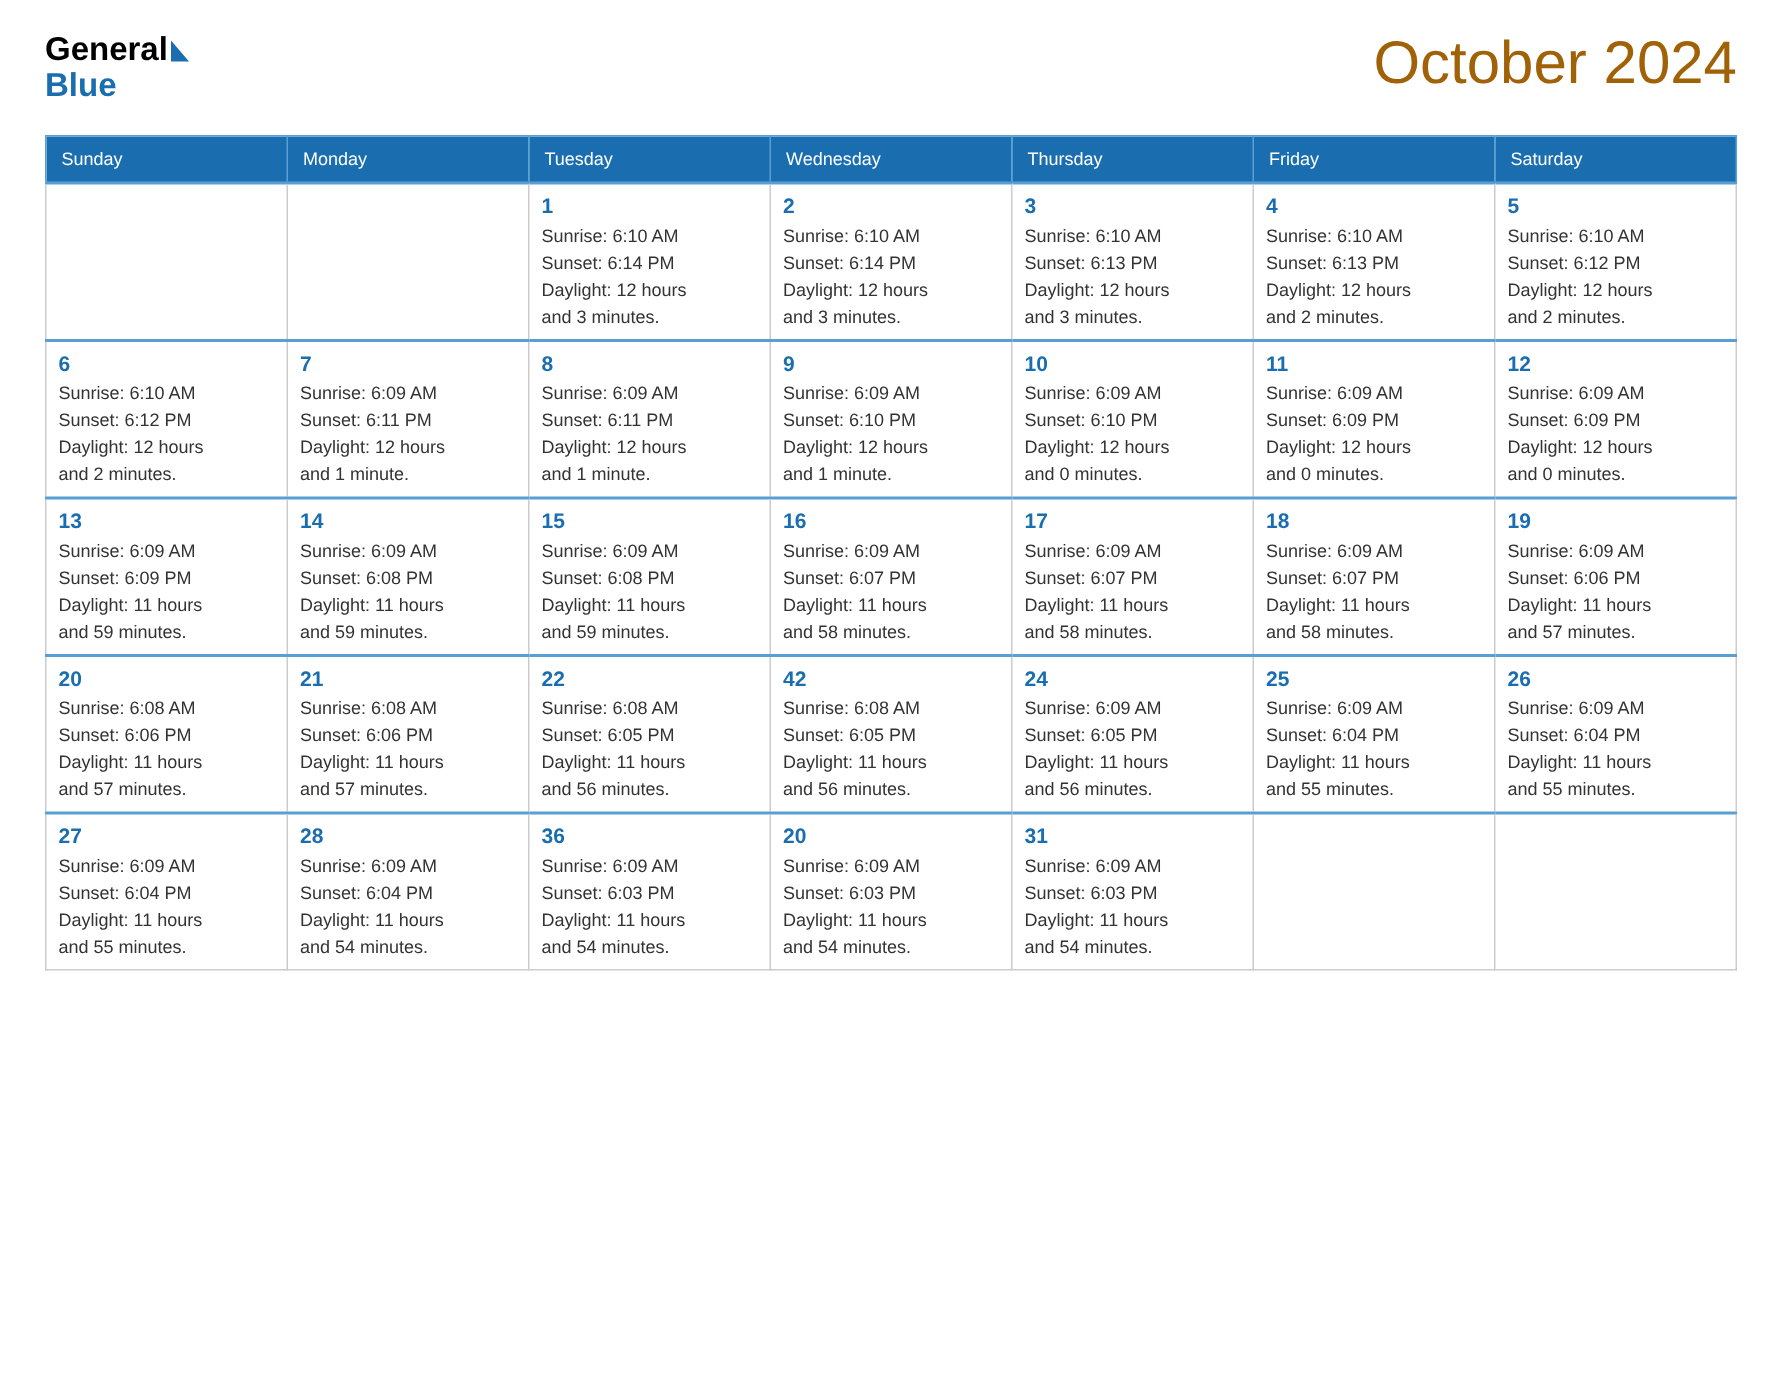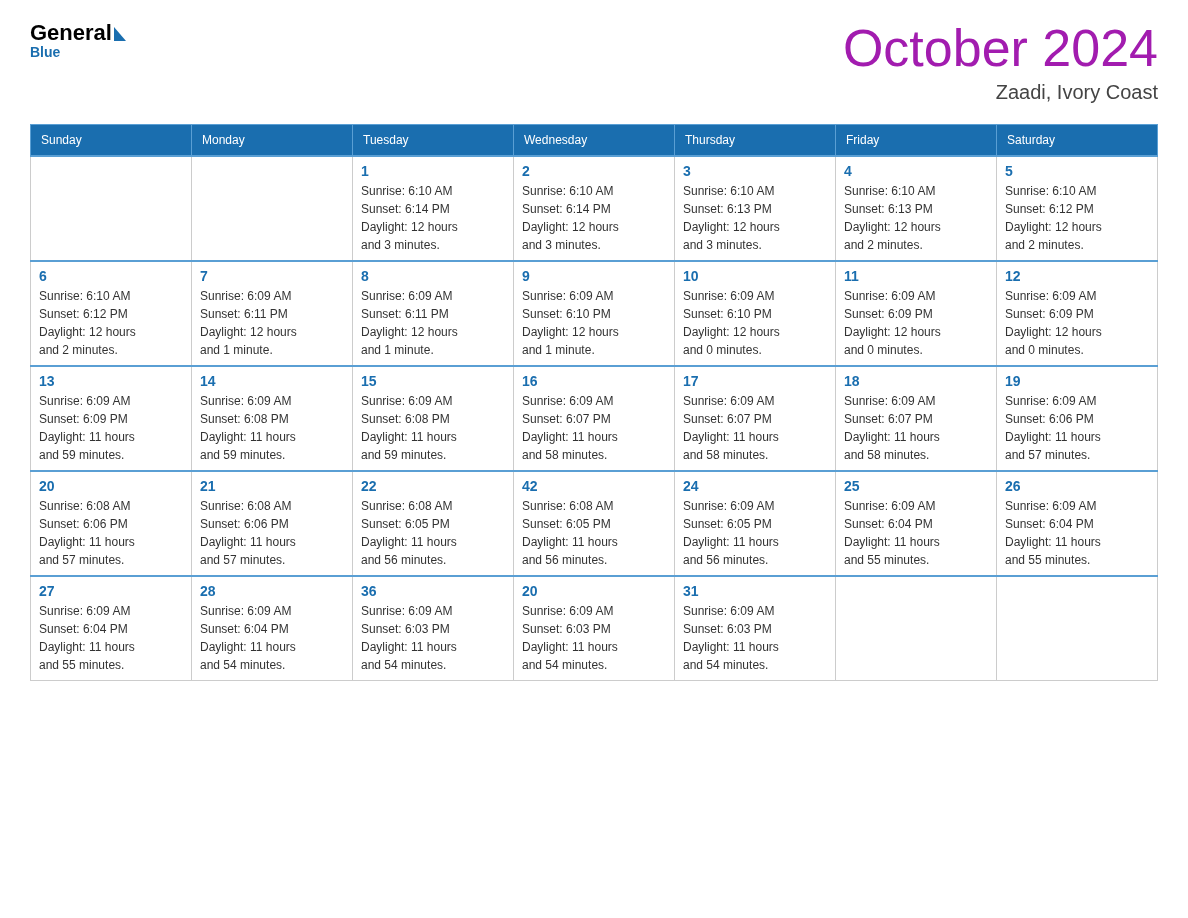--- a/index.html
+++ b/index.html
@@ -35,31 +35,31 @@
       height: 0;
       border-left: 12px solid #1a6eaf;
       border-top: 14px solid transparent;
       border-bottom: 0px solid transparent;
       display: inline-block;
       margin-left: 2px;
       margin-bottom: -2px;
     }
     .logo-blue-line {
       color: #1a6eaf;
-      font-size: 14px;
+      font-size: 22px;
       font-weight: bold;
       margin-top: -2px;
     }
     .title-area {
       text-align: right;
     }
     .main-title {
-      font-size: 52px;
+      font-size: 40px;
       font-weight: normal;
-      color: #a21caf;
+      color: #a16207;
       line-height: 1.1;
     }
     .subtitle {
       font-size: 20px;
       color: #444;
       margin-top: 4px;
     }
     .calendar {
       width: 100%;
       border-collapse: collapse;
@@ -108,21 +108,20 @@
 <div class="header-area">
   <div class="logo">
     <div class="logo-text">
       <span class="logo-general">General</span>
       <span class="logo-triangle"></span>
     </div>
     <div class="logo-blue-line">Blue</div>
   </div>
   <div class="title-area">
     <div class="main-title">October 2024</div>
-    <div class="subtitle">Zaadi, Ivory Coast</div>
   </div>
 </div>
 
 <table class="calendar">
   <thead>
     <tr>
     <th>Sunday</th>
         <th>Monday</th>
         <th>Tuesday</th>
         <th>Wednesday</th>

